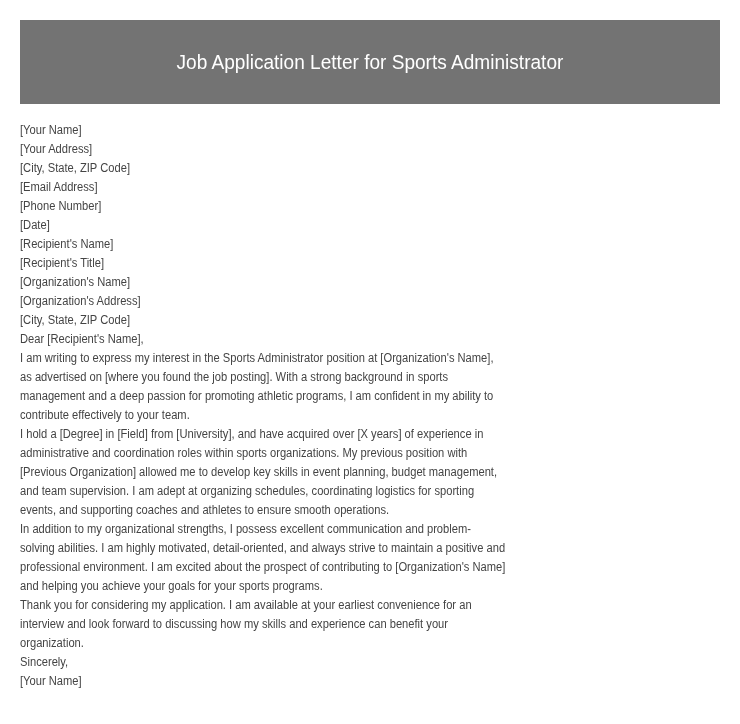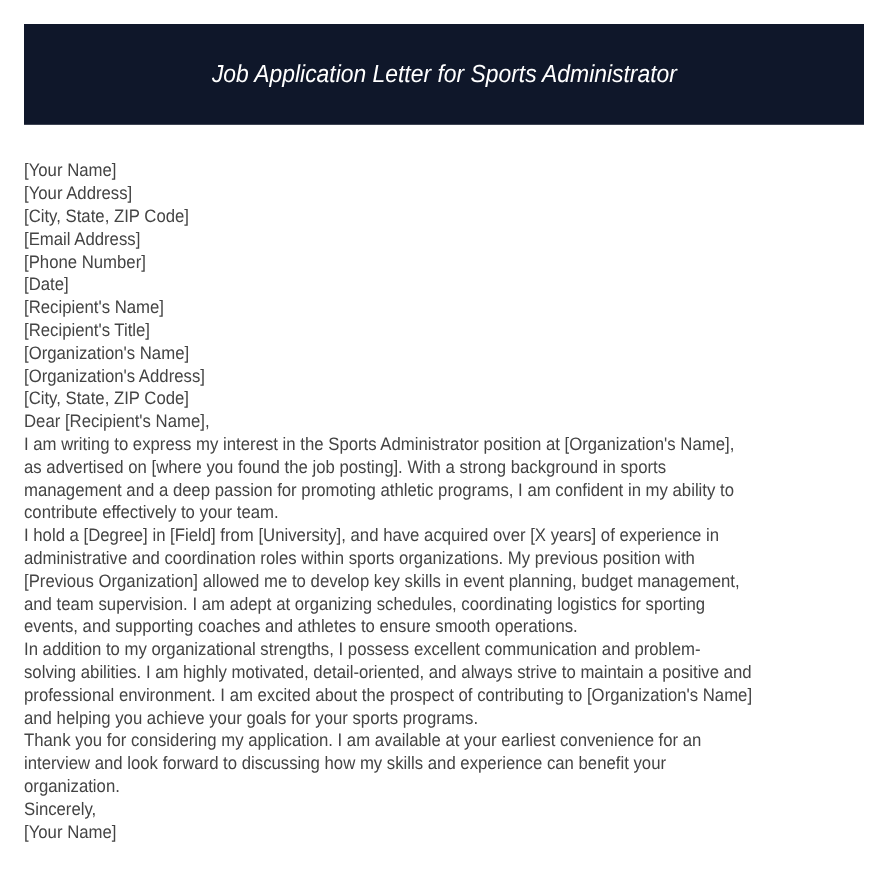--- a/index.html
+++ b/index.html
@@ -13,40 +13,39 @@
       overflow: hidden;
       font-family: "Liberation Sans", sans-serif;
       color: #444444;
     }
     .header {
       position: absolute;
       left: 20px;
       top: 20px;
       width: 700px;
       height: 84px;
-      background: #0f172a;
+      background: #737373;
       display: flex;
       align-items: center;
       justify-content: center;
-      font-style: italic;
     }
     .header h1 {
       margin: 0;
       font-weight: normal;
       font-size: 20.5px;
       color: #ffffff;
       letter-spacing: 0;
       transform: scaleX(0.93);
     }
     .letter {
       position: absolute;
       left: 20px;
-      top: 133px;
+      top: 121px;
       width: 700px;
-      font-size: 15px;
+      font-size: 12px;
       line-height: 19px;
       color: #444444;
     }
     .letter .line {
       display: block;
       white-space: nowrap;
       transform-origin: left center;
     }
     .letter p {
       margin: 0;

